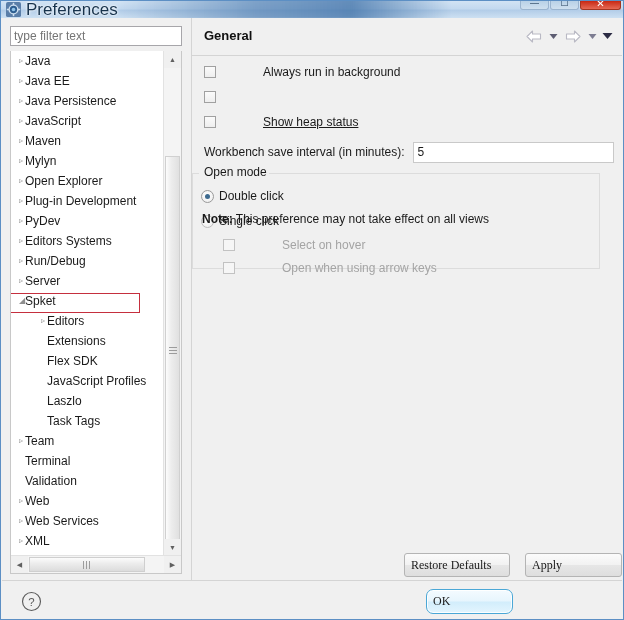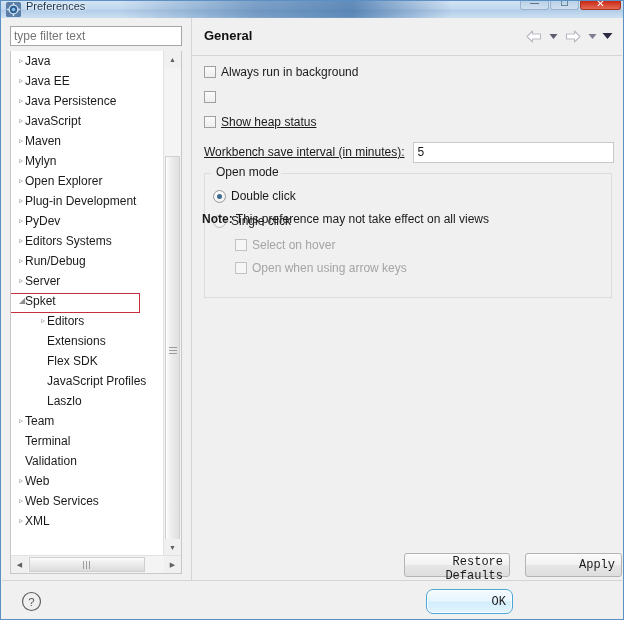--- a/index.html
+++ b/index.html
@@ -43,21 +43,21 @@
     filter: blur(1px);
   }
   #app-icon {
     position: absolute;
     left: 5px; top: 1px;
     width: 15px; height: 15px;
   }
   #title-text {
     position: absolute;
     left: 25px; top: -1px;
-    font-size: 11px;
+    font-size: 17px;
     color: #17334d;
     white-space: nowrap;
     text-shadow: 0 0 3px rgba(255,255,255,0.9), 0 0 2px rgba(255,255,255,0.9);
     text-align: center;
   }
   .winbtn {
     position: absolute;
     top: -9px;
     height: 18px;
     border: 1px solid #9ab4cf;
@@ -272,50 +272,50 @@
   }
   .cbox {
     width: 12px; height: 12px;
     box-sizing: border-box;
     border: 1px solid #a0a0a0;
     background: linear-gradient(to bottom, #fbfbfb, #eeeeee);
     margin-right: 5px;
     flex: 0 0 auto;
   }
   .cbox.disabled { border-color: #c2c2c2; background: #f6f6f6; }
-  .chk-row .txt { font-size: 12px; color: #1a1a1a; }
+  .chk-row .txt { font-size: 12px; color: #1a1a1a; margin-left: 42px; }
   .chk-row.disabled .txt { color: #a4a4a4; }
 
   #save-interval-row {
     position: absolute;
     left: 12px; top: 84px;
     height: 22px;
     display: flex;
     align-items: center;
     width: 410px;
   }
-  #save-interval-label { font-size: 12px; color: #1a1a1a; white-space: nowrap; text-decoration: underline; }
+  #save-interval-label { font-size: 12px; color: #1a1a1a; white-space: nowrap; }
   #save-interval-input {
     margin-left: 8px;
     flex: 1 1 auto;
     height: 21px;
     box-sizing: border-box;
     border: 1px solid #c9c9c9;
     background: #ffffff;
     font-family: "Liberation Sans", sans-serif;
     font-size: 12px;
     color: #1a1a1a;
     padding: 0 4px;
     outline: none;
   }
 
   #open-mode-group {
     position: absolute;
-    left: 12px; top: 116px;
-    width: 408px; height: 125px;
+    left: 0; top: 116px;
+    width: 408px; height: 96px;
     border: 1px solid #dcdcdc;
     border-top: none;
     box-sizing: border-box;
   }
   #open-mode-group::before,
   #open-mode-group::after {
     content: "";
     position: absolute;
     top: 0; height: 1px;
     background: #dcdcdc;
@@ -368,24 +368,24 @@
   }
   #note-row b { font-weight: bold; }
 
   
   .btn {
     position: absolute;
     box-sizing: border-box;
     border: 1px solid #b4b4b4;
     border-radius: 3px;
     background: linear-gradient(to bottom, #fbfbfb 0%, #f2f2f2 48%, #e6e6e6 52%, #dedede 100%);
-    font-family: Liberation Mono, monospace;
+    font-family: Liberation Serif, serif;
     font-size: 12px;
     color: #1a1a1a;
-    text-align: right;
+    text-align: left;
     cursor: default;
     outline: none;
   }
   #btn-restore-defaults { right: 112px; top: 535px; width: 106px; height: 24px; }
   #btn-apply { right: 0; top: 535px; width: 97px; height: 24px; }
 
   #footer {
     position: absolute;
     left: 0; top: 562px;
     width: 620px; height: 39px;
@@ -462,20 +462,21 @@
             <div class="tree-item"><span class="arrow">▹</span><span class="label">PyDev</span></div>
             <div class="tree-item"><span class="arrow">▹</span><span class="label">Editors Systems</span></div>
             <div class="tree-item"><span class="arrow">▹</span><span class="label">Run/Debug</span></div>
             <div class="tree-item"><span class="arrow">▹</span><span class="label">Server</span></div>
             <div class="tree-item selected-annot"><span class="arrow">◢</span><span class="label">Spket</span></div>
             <div class="tree-item depth1"><span class="arrow">▹</span><span class="label">Editors</span></div>
             <div class="tree-item depth1"><span class="label">Extensions</span></div>
             <div class="tree-item depth1"><span class="label">Flex SDK</span></div>
             <div class="tree-item depth1"><span class="label">JavaScript Profiles</span></div>
             <div class="tree-item depth1"><span class="label">Laszlo</span></div>
+            <div class="tree-item depth1"><span class="label">Task Tags</span></div>
             <div class="tree-item"><span class="arrow">▹</span><span class="label">Team</span></div>
             <div class="tree-item"><span class="label">Terminal</span></div>
             <div class="tree-item"><span class="label">Validation</span></div>
             <div class="tree-item"><span class="arrow">▹</span><span class="label">Web</span></div>
             <div class="tree-item"><span class="arrow">▹</span><span class="label">Web Services</span></div>
             <div class="tree-item"><span class="arrow">▹</span><span class="label">XML</span></div>
           </div>
       </div>
 
       <div id="tree-vscroll">

